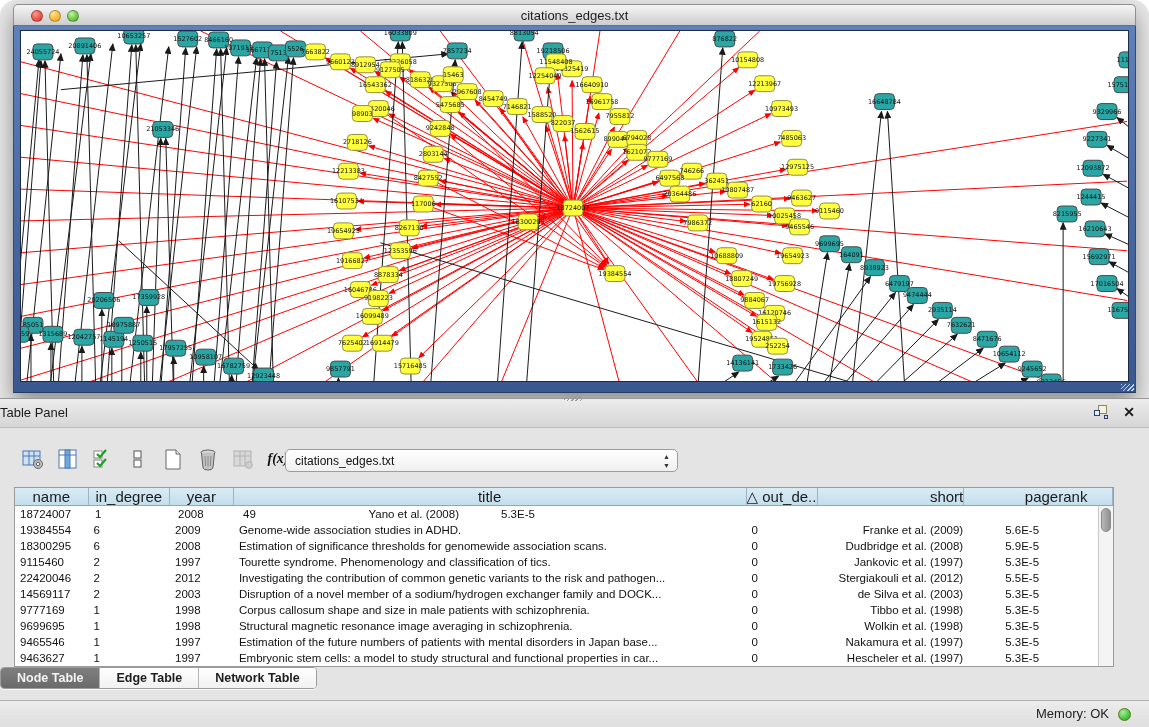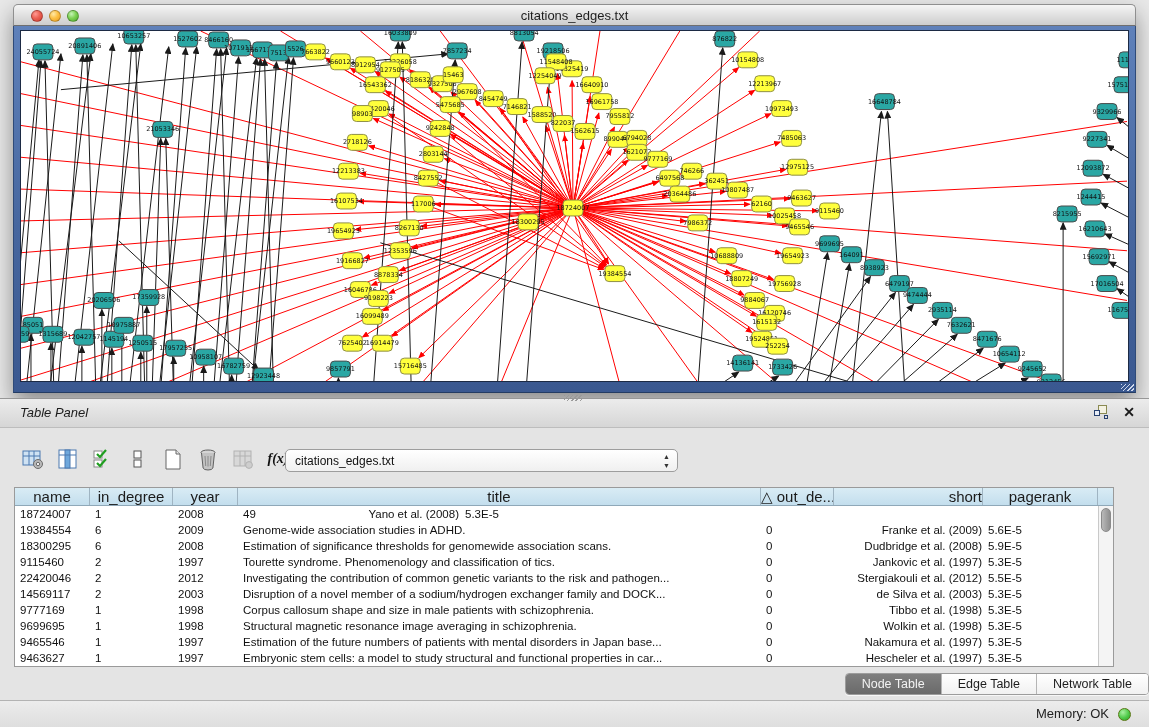--- a/index.html
+++ b/index.html
@@ -1,17 +1,17 @@
 <!DOCTYPE html>
 <html><head>
 <meta charset="utf-8">
 <style>
   * { margin:0; padding:0; box-sizing:border-box; }
   body { width:1149px; height:727px; overflow:hidden; font-family:"Liberation Sans", sans-serif; }
-  #desktop { position:relative; width:1149px; height:727px; background:#e8e8e8; }
+  #desktop { position:relative; width:1149px; height:727px; background:#e8e8e8;border-radius:16px; }
 
   
   #gwin { position:absolute; left:13px; top:4px; width:1123px; height:389px;
           border-radius:5px 5px 0 0; box-shadow:0 10px 22px rgba(0,0,0,.4); }
   .titlebar { height:22px; background:linear-gradient(#f5f5f5,#cdcdcd);
               border:1px solid #8f8f8f; border-bottom:1px solid #6f6f6f;
               border-radius:5px 5px 0 0; position:relative; }
   .tl { position:absolute; top:5px; width:12px; height:12px; border-radius:50%; border:1px solid rgba(0,0,0,.25); }
   .tl.red   { left:17px; background:radial-gradient(circle at 35% 30%, #ff9a93, #ec6255 45%, #d03b30); }
   .tl.yel   { left:35px; background:radial-gradient(circle at 35% 30%, #ffe9a8, #fdc145 45%, #e89a1d); }
@@ -23,21 +23,21 @@
   #gcanvas { position:absolute; left:6px; top:4px; width:1109px; height:352px;
              background:#ffffff; border:1px solid #1c2a44; overflow:hidden; }
   #gsvg { width:100%; height:100%; display:block; }
   .wgrip { position:absolute; right:1px; bottom:1px; width:13px; height:7px;
            background:repeating-linear-gradient(135deg,#cfd9ec 0 1px,transparent 1px 3px); }
 
   
   #tpanel { position:absolute; left:0; top:398px; width:1149px; height:302px; background:#e4e4e4;
             border-top:1px solid #979797; }
   .phead { height:29px; background:linear-gradient(#ececec,#d6d6d6); border-bottom:1px solid #bdbdbd; position:relative; }
-  .ptitle { position:absolute; left:20px; top:0; line-height:28px; font-size:13px; color:#1c1c1c;font-style:italic; }
+  .ptitle { position:absolute; left:0; top:0; line-height:28px; font-size:13px; color:#1c1c1c; }
   .phead-icons { position:absolute; right:14px; top:6px; display:flex; gap:14px; align-items:center; }
   .float-ic { position:relative; width:15px; height:15px; }
   .float-ic .sq1 { position:absolute; left:4px; top:0; width:9px; height:9px; border:1px solid #8a8a52; background:#f4f2e2; }
   .float-ic .sq2 { position:absolute; left:0; top:5px; width:6px; height:6px; border:1px solid #27406e; background:#e8edf6; }
   .float-ic .sq3 { position:absolute; left:10px; top:10px; width:4px; height:4px; border:1px solid #27406e; }
   .close-ic { font-size:14px; font-weight:bold; color:#1a1a1a; line-height:15px; }
   .grip { position:absolute; left:564px; top:-4px; width:18px; height:6px;
           background:repeating-linear-gradient(135deg,#9a9a9a 0 1px,transparent 1px 3px); }
 
   
@@ -50,27 +50,27 @@
   .combo .arrows { position:absolute; right:7px; top:2px; font-size:7px; line-height:9px; color:#333; text-align:center; }
 
   
   .dtable { position:absolute; left:14px; top:88px; width:1100px; height:180px; background:#ffffff;
             border:1px solid #9a9a9a; }
   .thead { display:flex; height:18px; background:linear-gradient(#d9ecf5,#c3deed); border-bottom:1px solid #8fa8b8; }
   .th { font-size:15px; color:#1b1b1b; text-align:center; line-height:17px; border-right:1px solid #9fb4c2;
         overflow:hidden; white-space:nowrap; }
   .trow { display:flex; height:16px; }
   .td { font-size:11.5px; color:#111; line-height:16px; padding-left:5px; overflow:hidden; white-space:nowrap; border-right:1px solid transparent; }
-  .c0{width:75px;} .c1{width:83px;} .c2{width:65px;} .c3{width:523px;} .c4{width:73px;} .c5{width:149px;text-align:right;padding-left:0;} .c6{width:115px;}
+  .c0{width:75px;} .c1{width:83px;} .c2{width:65px;} .c3{width:523px;} .c4{width:73px;} .c5{width:149px;text-align:right;padding-left:0;} .c6{width:115px;margin-left:36px;}
   .vsb { position:absolute; right:0; top:18px; bottom:0; width:15px; background:#f4f4f4; border-left:1px solid #c9c9c9; }
   .vsb .thumb { position:absolute; left:2px; top:2px; width:10px; height:24px; border-radius:5px;
                 background:linear-gradient(90deg,#b9b9b9,#8f8f8f); border:1px solid #8a8a8a; }
 
   
-  .tabsrow { position:absolute; left:0; right:0; top:274px; display:flex; justify-content:flex-end; }
+  .tabsrow { position:absolute; left:0; right:0; top:268px; display:flex; justify-content:flex-start;font-weight:bold; }
   .seg { display:flex; border:1px solid #9c9c9c; border-radius:4px; overflow:hidden; background:#fff;
          box-shadow:0 1px 0 rgba(255,255,255,.7); }
   .seg .tab { font-size:12.5px; padding:0 16px; line-height:20px; color:#1d1d1d; border-right:1px solid #b5b5b5; background:linear-gradient(#ffffff,#f1f1f1); }
   .seg .tab:last-child { border-right:none; }
   .seg .tab.sel { background:linear-gradient(#7f7f7f,#6a6a6a); color:#f3f3f3; }
 
   
   #statusbar { position:absolute; left:0; top:700px; width:1149px; height:27px;
                background:linear-gradient(#ececec,#dedede); border-top:1px solid #b3b3b3; }
   .mem { position:absolute; right:40px; top:0; line-height:26px; font-size:13px; color:#222; }

